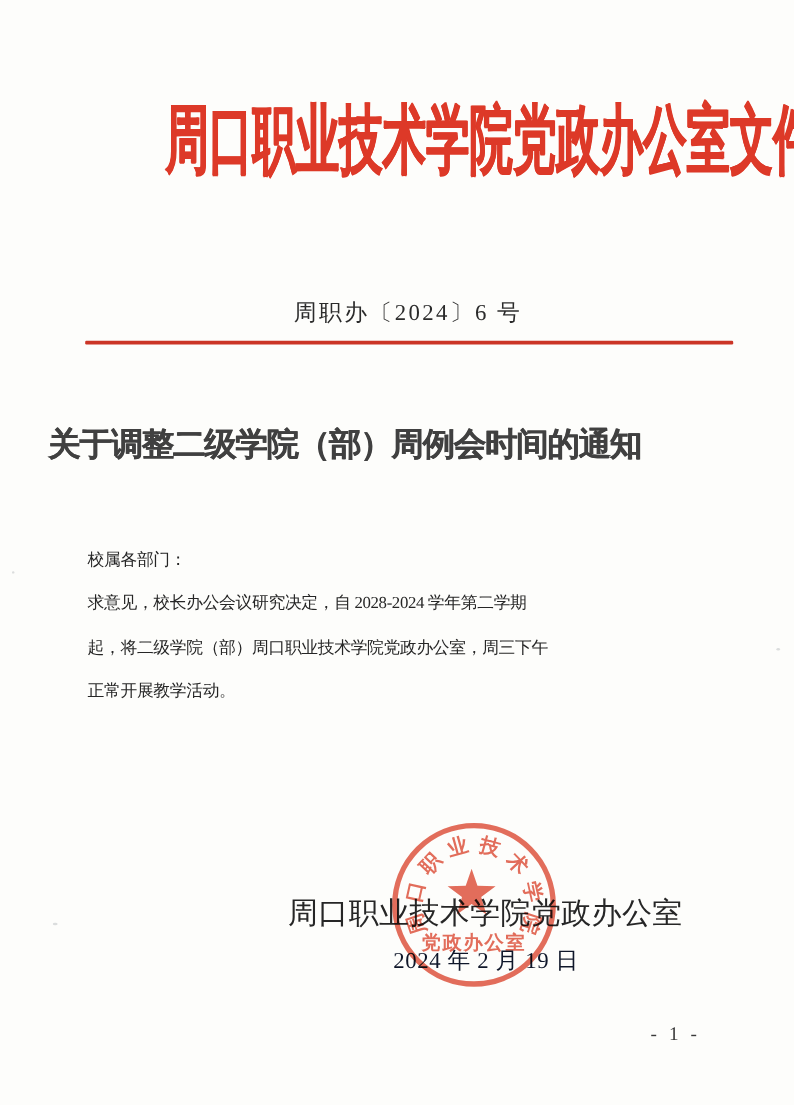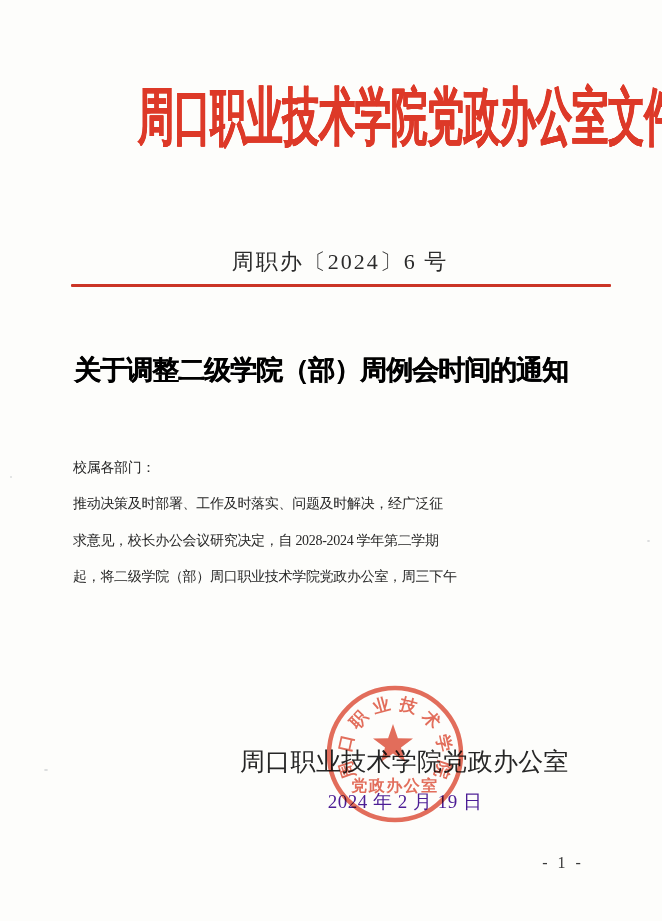--- a/index.html
+++ b/index.html
@@ -13,49 +13,49 @@
   .red-header{
     position:absolute;left:40px;top:74px;width:594px;height:86px;
     text-align:center;white-space:nowrap;
     font-size:54px;line-height:86px;font-weight:900;
     color:#dd3928;
     transform:scale(.67,1.16);transform-origin:50% 50%;
     text-shadow:.7px 0 0 currentColor,-.7px 0 0 currentColor,0 .5px 0 currentColor;
   }
   .doc-number{
     position:absolute;left:40px;top:249px;width:600px;
-    text-align:center;font-size:22px;line-height:26px;
+    text-align:center;font-size:19px;line-height:26px;
     color:#2b2b2b;letter-spacing:2px;white-space:nowrap;
   }
   .red-line{
     position:absolute;left:71px;top:284px;width:540px;height:3px;
     background:#cb3526;border-radius:1px;
   }
   .doc-title{
     position:absolute;left:40px;top:352px;width:562px;
-    text-align:center;font-size:27px;line-height:36px;font-weight:900;
-    color:#000000;letter-spacing:-1px;white-space:nowrap;
+    text-align:left;font-size:27px;line-height:36px;font-weight:900;
+    color:#404040;letter-spacing:-1px;white-space:nowrap;
     text-shadow:.5px 0 0 currentColor;
   }
   .body-block{
     position:absolute;left:73px;top:450px;width:500px;
     font-size:14px;line-height:36.4px;color:#262626;
     letter-spacing:-.3px;
   }
   .body-line{white-space:nowrap;}
   .indent{padding-left:37px;}
   .signature{
     position:absolute;left:240px;top:749px;width:315px;
     text-align:center;font-size:25px;line-height:26px;
     color:#262626;letter-spacing:.3px;white-space:nowrap;
   }
   .doc-date{
     position:absolute;left:240px;top:789px;width:330px;
     text-align:center;font-size:19px;line-height:26px;
-    color:#4c1d95;letter-spacing:.5px;white-space:nowrap;
+    color:#0f172a;letter-spacing:.5px;white-space:nowrap;
   }
   .seal{
     position:absolute;left:320px;top:679px;width:150px;height:150px;
     opacity:.8;mix-blend-mode:multiply;
   }
   .seal text{
     fill:#dd4a33;
     font-family:"Liberation Serif","DejaVu Serif",serif;
     font-weight:bold;
   }
@@ -74,23 +74,23 @@
   <div class="red-header">周口职业技术学院党政办公室文件</div>
 
   <div class="doc-number">周职办〔2024〕6 号</div>
 
   <div class="red-line"></div>
 
   <div class="doc-title">关于调整二级学院（部）周例会时间的通知</div>
 
   <div class="body-block">
     <div class="body-line">校属各部门：</div>
-    <div class="body-line">推动决策及时部署、工作及时落实、问题及时解决，经广泛征</div>
     <div class="body-line">求意见，校长办公会议研究决定，自 2028-2024 学年第二学期</div>
     <div class="body-line">起，将二级学院（部）周口职业技术学院党政办公室，周三下午</div>
+    <div class="body-line">正常开展教学活动。</div>
   </div>
 
   <div class="signature">周口职业技术学院党政办公室</div>
 
   <div class="doc-date">2024 年 2 月 19 日</div>
 
   <svg class="seal" viewBox="0 0 150 150" aria-hidden="true">
     <circle cx="75" cy="75" r="66" fill="none" stroke="#dd4a33" stroke-width="4.5"></circle>
     <polygon fill="#dd4a33" points="73,45 77.9,59.2 93,59.5 81,68.6 85.3,83 73,74.4 60.7,83 65,68.6 53,59.5 68.1,59.2"></polygon>
     <g font-size="17" text-anchor="middle" dominant-baseline="central">

